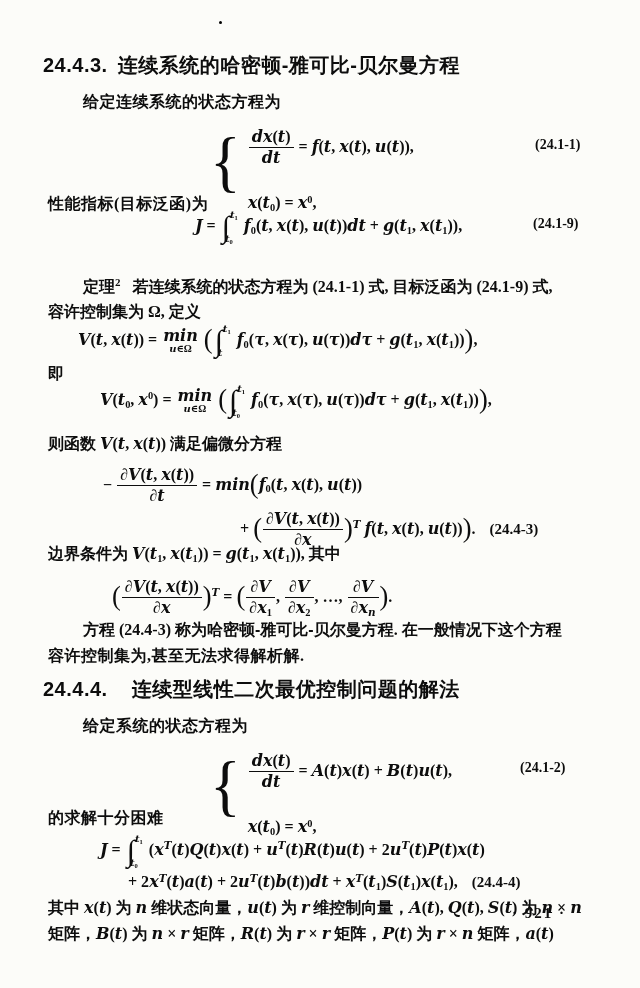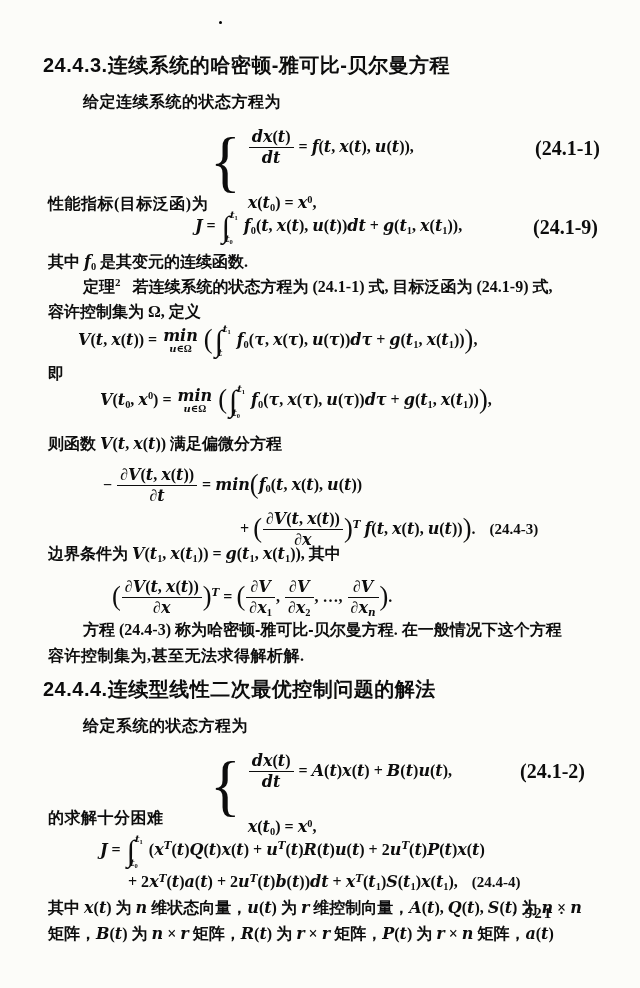--- a/index.html
+++ b/index.html
@@ -6,43 +6,43 @@
   .page {
     position:relative; width:640px; height:988px; margin:0 auto;
     background:#fcfcf9; color:#0d0d0d; overflow:hidden;
     font-family:"Liberation Serif","DejaVu Serif",serif;
   }
   .dot { position:absolute; left:219px; top:21px; width:3px; height:3px; background:#000; border-radius:50%; }
   .h {
     position:absolute; white-space:nowrap; font-weight:700; font-size:20px;
     font-family:"Liberation Sans","DejaVu Sans",sans-serif; letter-spacing:0.5px;
   }
-  .hgap1 { }
-  .hgap2 { }
+  .hgap1 { margin-left:10px; }
+  .hgap2 { margin-left:24px; }
   .t { position:absolute; white-space:nowrap; font-size:16px; font-weight:700; letter-spacing:0.5px; line-height:1.25; }
   .m { position:absolute; white-space:nowrap; font-size:16px; font-weight:700; line-height:1.25; }
   .m2 { white-space:nowrap; font-size:16px; font-weight:700; line-height:1.25; }
   .m i, .m2 i { font-style:italic; font-family:"DejaVu Serif","Liberation Serif",serif; }
   sub, sup { font-size:0.65em; line-height:0; }
   sub { vertical-align:-0.28em; }
   sup { vertical-align:0.5em; }
   .fr { display:inline-block; vertical-align:middle; text-align:center; line-height:1.15; margin:16px 1px; }
   .fn { display:block; border-bottom:1.6px solid #0d0d0d; padding:0 3px 1px; }
   .fd { display:block; padding:1px 3px 0; }
   .int { display:inline-flex; vertical-align:middle; margin:0 2px; }
   .is { font-size:30px; line-height:1; align-self:center; font-weight:400; }
   .il { display:flex; flex-direction:column; justify-content:space-between; font-size:10px; height:36px; padding:1px 0; }
   .il .lo { transform:translateX(-5px); }
   .mu { display:inline-flex; flex-direction:column; align-items:center; vertical-align:middle; line-height:1; margin:0 2px; }
   .mu .m1 { font-size:10px; margin-top:0; }
   .bp { font-size:165%; font-weight:400; line-height:0; vertical-align:-0.12em; }
   .sys { position:absolute; display:flex; align-items:center; }
   .brace { font-size:64px; font-weight:400; line-height:0.85; margin-right:7px; transform:scaleY(1.05); }
   .sys-lines { display:flex; flex-direction:column; align-items:flex-start; gap:9px; }
-  .eq-label { position:absolute; white-space:nowrap; font-size:20px; font-weight:700; }
+  .eq-label { position:absolute; white-space:nowrap; font-size:14px; font-weight:700; }
   .inlab { font-size:15px; font-weight:700; margin-left:14px; }
   .kw { font-family:"Liberation Sans","DejaVu Sans",sans-serif; }
   .ts { font-size:11px; vertical-align:0.55em; font-weight:700; }
   .tb { margin-left:12px; }
   .em { font-family:Liberation Sans, sans-serif; }
   .pn { font-size:15px; letter-spacing:2px; }
 </style>
 </head>
 <body>
 
@@ -69,21 +69,20 @@
 
   <div class="m" style="left:195px;top:208px"><i>J</i> = <span class="int">
         <span class="is">∫</span>
         <span class="il">
           <span class="hi"><i>t</i><sub>1</sub></span>
           <span class="lo"><i>t</i><sub>0</sub></span>
         </span>
       </span> <i>f</i><sub>0</sub>(<i>t</i>, <i>x</i>(<i>t</i>), <i>u</i>(<i>t</i>))<i>dt</i> + <i>g</i>(<i>t</i><sub>1</sub>, <i>x</i>(<i>t</i><sub>1</sub>)),</div>
   <div class="eq-label" style="left:533px;top:216px">(24.1-9)</div>
 
-  <div class="m" style="left:48px;top:252px">其中 <i>f</i><sub>0</sub> 是其变元的连续函数.</div>
 
   <div class="m" style="left:83px;top:277px">
     <span class="kw">定理</span><sup class="ts">2</sup><span class="tb">若连续系统的状态方程为 (24.1-1) 式, 目标泛函为 (24.1-9) 式,</span>
   </div>
   <div class="m" style="left:48px;top:302px">容许控制集为 Ω, 定义</div>
 
   <div class="m" style="left:78px;top:322px"><i>V</i>(<i>t</i>, <i>x</i>(<i>t</i>)) = <span class="mu">
         <span class="m0"><i>min</i></span>
         <span class="m1"><i>u</i>∈Ω</span>
       </span> <span class="bp">(</span><span class="int">

